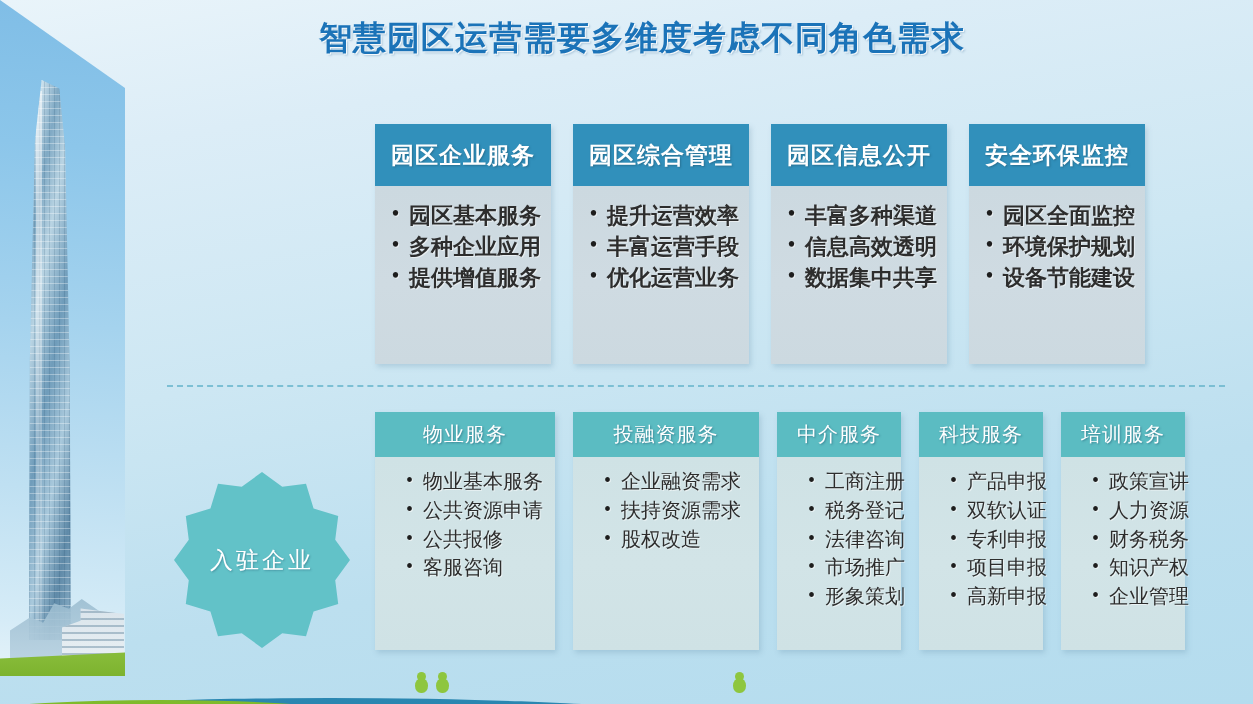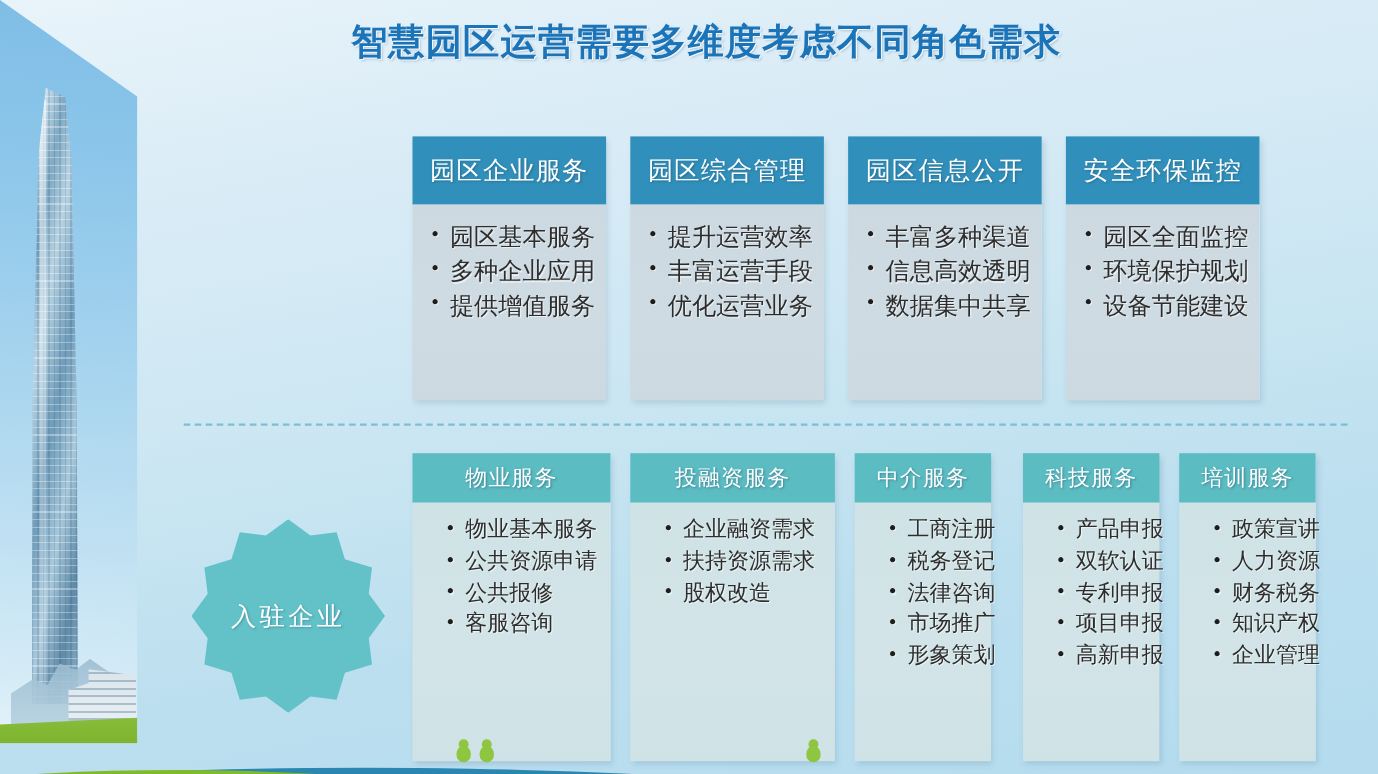--- a/index.html
+++ b/index.html
@@ -115,22 +115,22 @@
   }
   .badge span{
     font-size:23px;color:#ffffff;letter-spacing:3px;
     text-shadow:1px 1px 2px rgba(40,90,115,.45);
   }
   #badge-operation{left:174px;top:168px;background:#3b9ac4;}
   #badge-tenant{left:174px;top:472px;background:#62c2c8;}
 
   
   .row{position:absolute;display:flex;}
-  #row-operation{left:375px;top:124px;width:689px;height:240px;gap:22px;}
-  #row-tenant{left:375px;top:412px;width:840px;height:280px;gap:18px;}
+  #row-operation{left:375px;top:124px;width:689px;height:240px;gap:22px;font-weight:bold;}
+  #row-tenant{left:375px;top:412px;width:840px;height:238px;gap:18px;}
 
   .card{
     display:flex;flex-direction:column;
     box-shadow:2px 3px 5px rgba(110,150,175,.30);
   }
   #row-operation .card{width:194px;}
   #row-tenant .card{width:0;}
 
   .card-head{
     height:62px;display:flex;align-items:center;justify-content:center;
@@ -255,21 +255,21 @@
         <div class="card-body">
           <ul>
             <li>工商注册</li>
             <li>税务登记</li>
             <li>法律咨询</li>
             <li>市场推广</li>
             <li>形象策划</li>
           </ul>
         </div>
       </div>
-      <div class="card" style="width: 124px; margin-left: 11px;">
+      <div class="card" style="width: 124px;">
         <div class="card-head">科技服务</div>
         <div class="card-body">
           <ul>
             <li>产品申报</li>
             <li>双软认证</li>
             <li>专利申报</li>
             <li>项目申报</li>
             <li>高新申报</li>
           </ul>
         </div>

